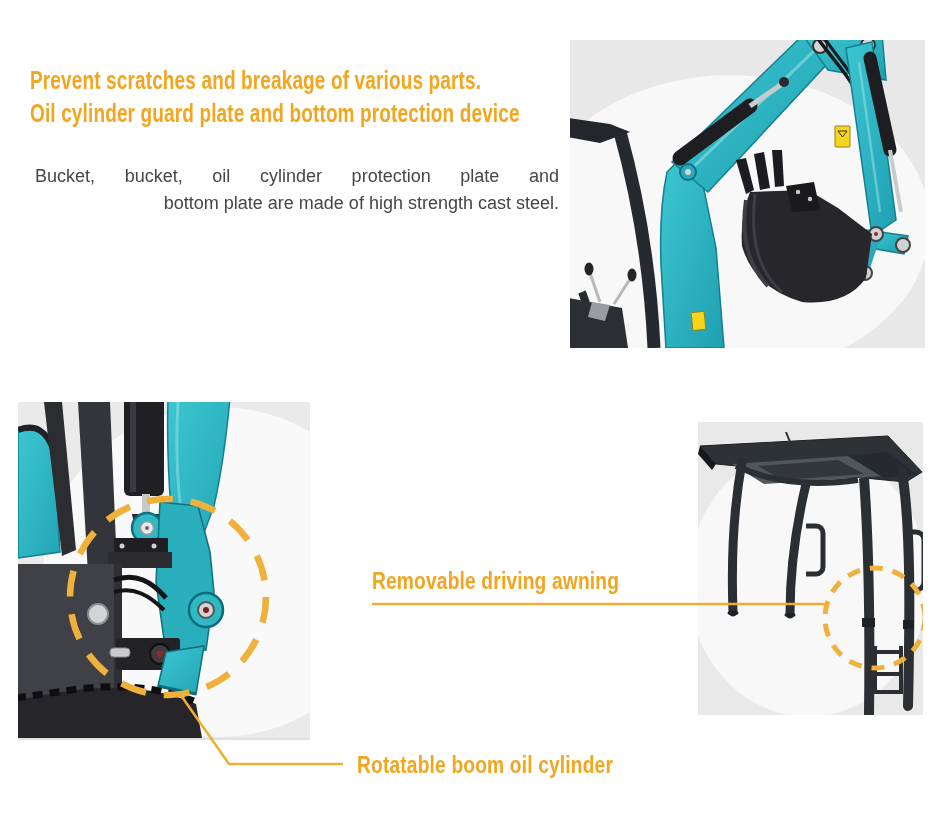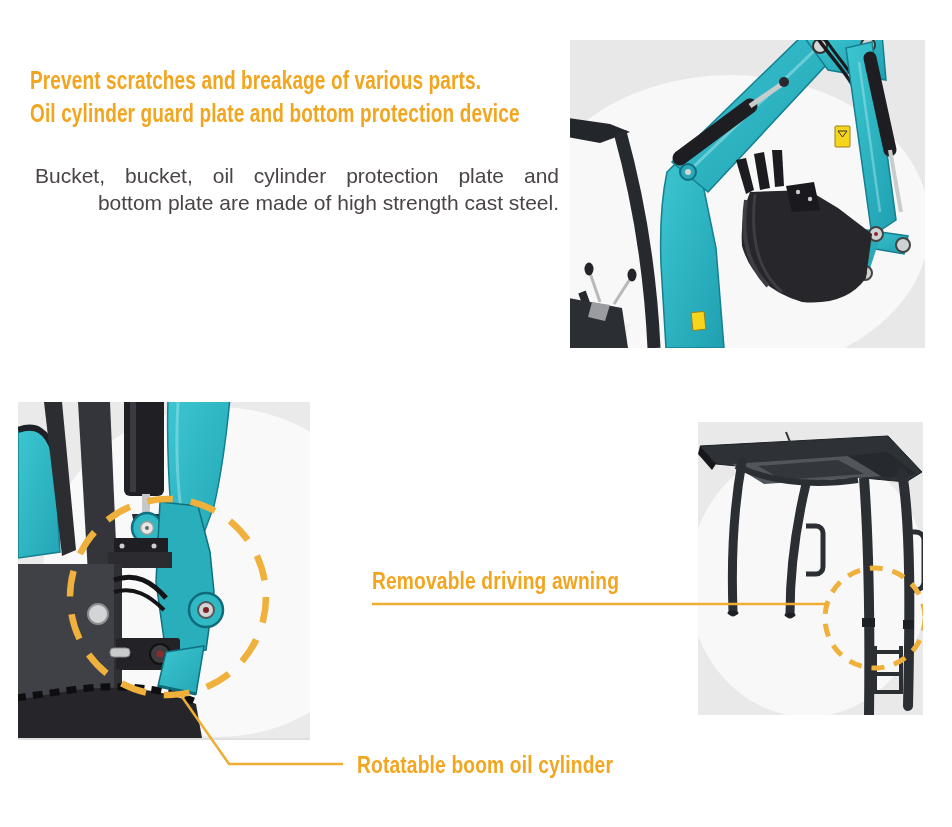--- a/index.html
+++ b/index.html
@@ -8,21 +8,21 @@
     font-family:"Liberation Sans",sans-serif;overflow:hidden;
   }
   .headline{
     position:absolute;left:30px;top:64px;
     color:#F2A51F;font-weight:bold;font-size:26px;line-height:33px;
     white-space:nowrap;transform:scaleX(0.73);transform-origin:left top;
     letter-spacing:0.2px;
   }
   .bodytext{
     position:absolute;left:35px;top:163px;width:524px;
-    color:#4A4444;font-size:21px;line-height:26.5px;
+    color:#4A4444;font-size:18px;line-height:26.5px;
   }
   .bodytext .l1{text-align:justify;text-align-last:justify;white-space:nowrap;}
   .bodytext .l2{text-align:right;white-space:nowrap;}
   .figure{
     position:absolute;background:#E9E9EA;overflow:hidden;
   }
   .figure svg{display:block;}
   .fig-top-right{left:570px;top:40px;width:355px;height:308px;}
   .fig-bottom-left{left:18px;top:402px;width:292px;height:336px;box-shadow:0 2px 0 rgba(0,0,0,0.12);}
   .fig-canopy{left:698px;top:422px;width:225px;height:293px;}

